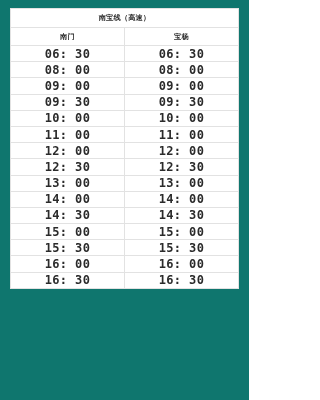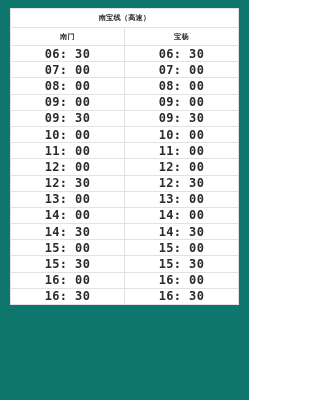--- a/index.html
+++ b/index.html
@@ -68,24 +68,20 @@
       </tr>
       <tr>
         <td class="header-cell col-left">南门</td>
         <td class="header-cell col-right">宝杨</td>
       </tr>
     <tr>
           <td class="time-cell col-left">06: 30</td>
           <td class="time-cell col-right">06: 30</td>
         </tr>
         <tr>
-          <td class="time-cell col-left">07: 00</td>
-          <td class="time-cell col-right">07: 00</td>
-        </tr>
-        <tr>
           <td class="time-cell col-left">08: 00</td>
           <td class="time-cell col-right">08: 00</td>
         </tr>
         <tr>
           <td class="time-cell col-left">09: 00</td>
           <td class="time-cell col-right">09: 00</td>
         </tr>
         <tr>
           <td class="time-cell col-left">09: 30</td>
           <td class="time-cell col-right">09: 30</td>

